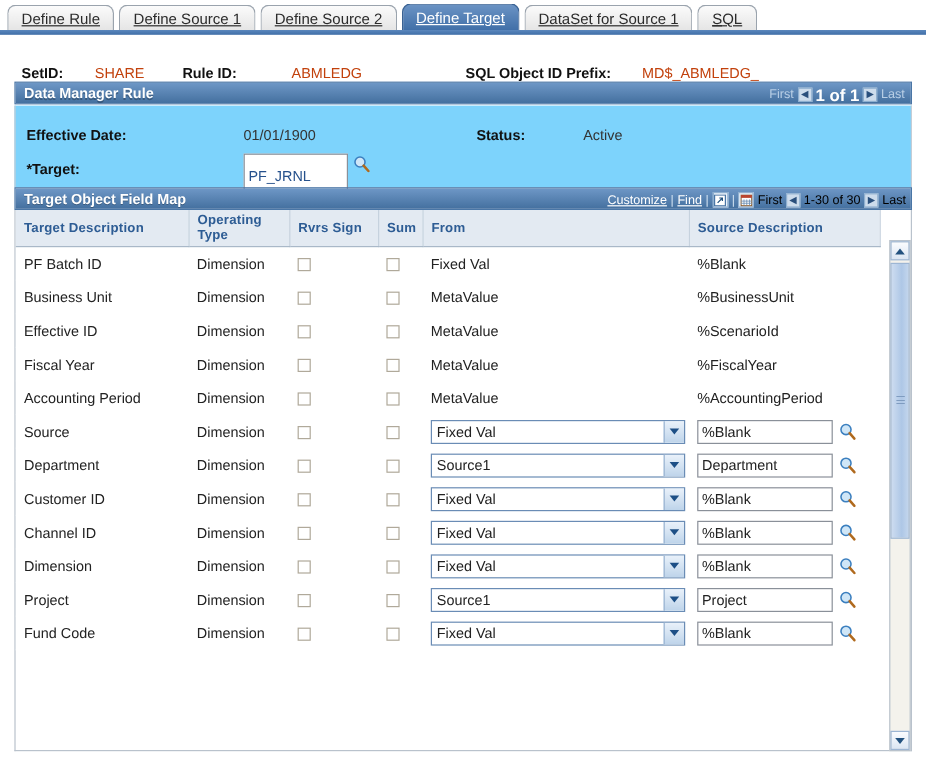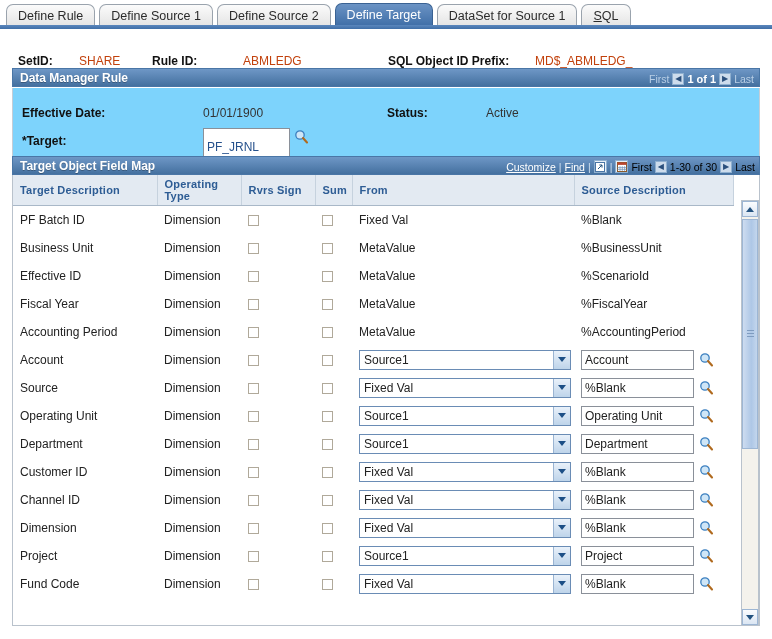--- a/index.html
+++ b/index.html
@@ -15,20 +15,21 @@
   
   .tabbar{position:absolute;left:0;top:0;width:772px;height:29px;}
   .tabbar .tabs{position:absolute;left:6px;top:3px;display:flex;align-items:flex-end;gap:4px;}
   .tab{
     height:22px;line-height:22px;padding:0 11px;
     font-size:12.5px;color:#2b2b2b;white-space:nowrap;
     background:linear-gradient(#fbfbfb,#e4e4e4);
     border:1px solid #9aa3ad;border-bottom:none;
     border-radius:7px 7px 0 0;
     box-sizing:border-box;
+    text-decoration:underline;
   }
   .tab.active{
     background:linear-gradient(#6b93c4,#3f6ea7);
     border-color:#3a6293;color:#ffffff;
     height:23px;line-height:23px;
   }
   .tab u{text-decoration:underline;}
   .tabbar .underline{
     position:absolute;left:0;top:25px;width:772px;height:4px;
     background:linear-gradient(#5b87bd,#3f6ea7);
@@ -45,21 +46,21 @@
     background:linear-gradient(#6e97c6,#44709f);
     border:1px solid #4a76a6;box-sizing:border-box;
   }
   .sectionbar .title{
     position:absolute;left:7px;top:1px;line-height:17px;
     color:#ffffff;font-weight:bold;font-size:12px;
     text-shadow:0 1px 0 rgba(0,0,0,.25);
   }
   .navgrp{position:absolute;right:5px;top:1px;height:17px;display:flex;align-items:center;gap:3px;font-size:10.5px;}
   .navgrp .dim{color:#b9cfe6;}
-  .navgrp .cur{color:#ffffff;font-weight:bold;font-size:11px;}
+  .navgrp .cur{color:#ffffff;font-weight:bold;font-size:14px;}
   .navbtn{
     width:12px;height:12px;background:#cddcec;border:1px solid #8fb0d0;
     display:flex;align-items:center;justify-content:center;
     font-size:8px;color:#2a4f7c;line-height:1;box-sizing:border-box;
   }
 
   
   .effblock{position:absolute;left:12px;top:88px;width:748px;height:68px;
             border-left:1px solid #c5cdd6;border-right:1px solid #c5cdd6;
             background:#7dd3fc;box-sizing:border-box;}
@@ -203,21 +204,21 @@
       <span class="navbtn">◀</span>
       <span class="cur">1 of 1</span>
       <span class="navbtn">▶</span>
       <span class="dim">Last</span>
     </div>
   </div>
 
   <div class="effblock">
     <span class="fl" style="left:9px;top:18px;">Effective Date:</span>
     <span class="fv" style="left:190px;top:18px;">01/01/1900</span>
-    <span class="fl" style="left:374px;top:18px;text-align:center;">Status:</span>
+    <span class="fl" style="left:384px;top:18px;text-align:center;">Status:</span>
     <span class="fv" style="left:473px;top:18px;">Active</span>
 
     <span class="fl" style="left:9px;top:46px;">*Target:</span>
     <input class="txtinput" style="left: 190px; top: 40px; width: 87px;" value="PF_JRNL">
     <span class="mag" style="left:281px;top:41px;">
       <svg width="15" height="15" viewBox="0 0 15 15">
         <circle cx="6" cy="6" r="4.2" fill="#cfe6f7" stroke="#3b7fbf" stroke-width="1.3"></circle>
         <line x1="9" y1="9" x2="13" y2="13.5" stroke="#b06a1e" stroke-width="2.1" stroke-linecap="round"></line>
       </svg>
     </span>
@@ -307,54 +308,28 @@
           </tr>
           <tr>
             <td>Accounting Period</td>
             <td>Dimension</td>
             <td class="center"><span class="chk"></span></td>
             <td class="center"><span class="chk"></span></td>
             <td>MetaValue</td>
             <td>%AccountingPeriod</td>
           </tr>
           <tr>
-            <td>Account</td>
-            <td>Dimension</td>
-            <td class="center"><span class="chk"></span></td>
-            <td class="center"><span class="chk"></span></td>
-            <td><span class="sel"><span class="val">Source1</span><span class="arw">
-                  <i></i>
-                </span></span></td>
-            <td><span class="lk"><input value="Account" style=""><span class="mg"><svg width="15" height="15" viewBox="0 0 15 15">
-                    <circle cx="6" cy="6" r="4.2" fill="#cfe6f7" stroke="#3b7fbf" stroke-width="1.3"></circle>
-                    <line x1="9" y1="9" x2="13" y2="13.5" stroke="#b06a1e" stroke-width="2.1" stroke-linecap="round"></line>
-                  </svg></span></span></td>
-          </tr>
-          <tr>
             <td>Source</td>
             <td>Dimension</td>
             <td class="center"><span class="chk"></span></td>
             <td class="center"><span class="chk"></span></td>
             <td><span class="sel"><span class="val">Fixed Val</span><span class="arw">
                   <i></i>
                 </span></span></td>
             <td><span class="lk"><input value="%Blank" style=""><span class="mg"><svg width="15" height="15" viewBox="0 0 15 15">
-                    <circle cx="6" cy="6" r="4.2" fill="#cfe6f7" stroke="#3b7fbf" stroke-width="1.3"></circle>
-                    <line x1="9" y1="9" x2="13" y2="13.5" stroke="#b06a1e" stroke-width="2.1" stroke-linecap="round"></line>
-                  </svg></span></span></td>
-          </tr>
-          <tr>
-            <td>Operating Unit</td>
-            <td>Dimension</td>
-            <td class="center"><span class="chk"></span></td>
-            <td class="center"><span class="chk"></span></td>
-            <td><span class="sel"><span class="val">Source1</span><span class="arw">
-                  <i></i>
-                </span></span></td>
-            <td><span class="lk"><input value="Operating Unit" style=""><span class="mg"><svg width="15" height="15" viewBox="0 0 15 15">
                     <circle cx="6" cy="6" r="4.2" fill="#cfe6f7" stroke="#3b7fbf" stroke-width="1.3"></circle>
                     <line x1="9" y1="9" x2="13" y2="13.5" stroke="#b06a1e" stroke-width="2.1" stroke-linecap="round"></line>
                   </svg></span></span></td>
           </tr>
           <tr>
             <td>Department</td>
             <td>Dimension</td>
             <td class="center"><span class="chk"></span></td>
             <td class="center"><span class="chk"></span></td>
             <td><span class="sel"><span class="val">Source1</span><span class="arw">

